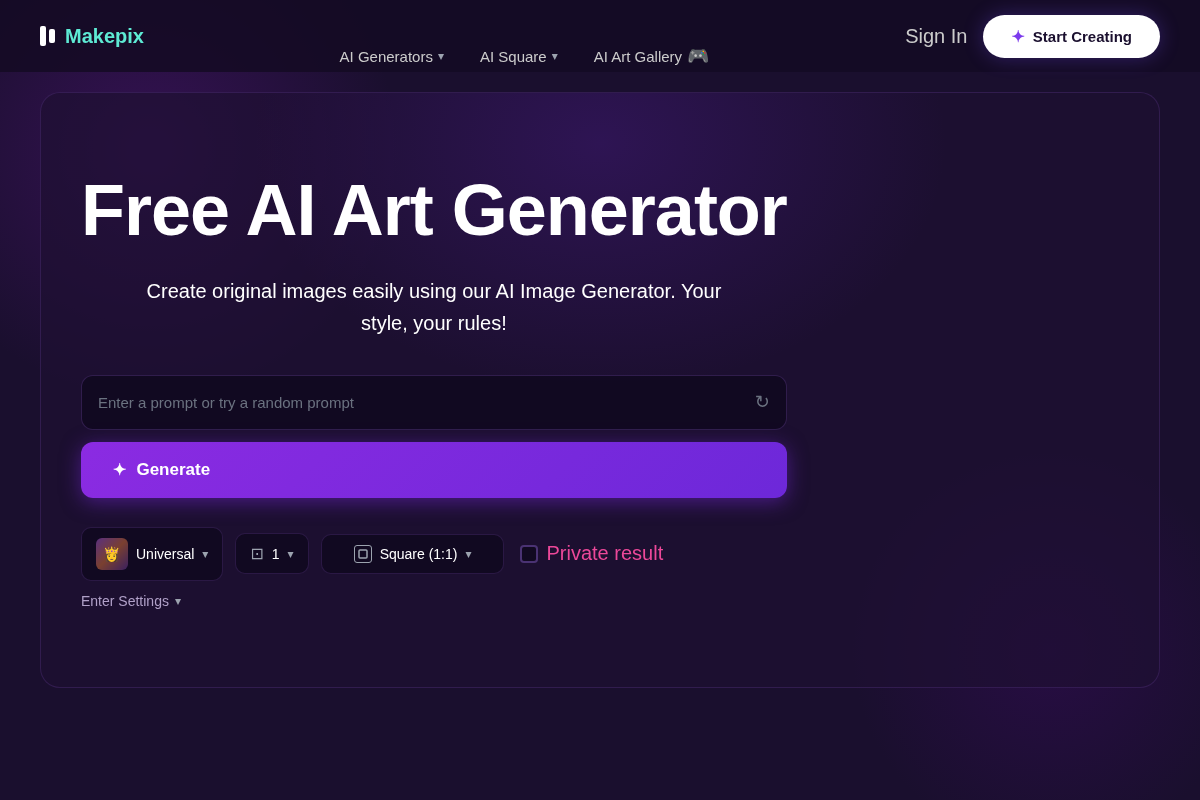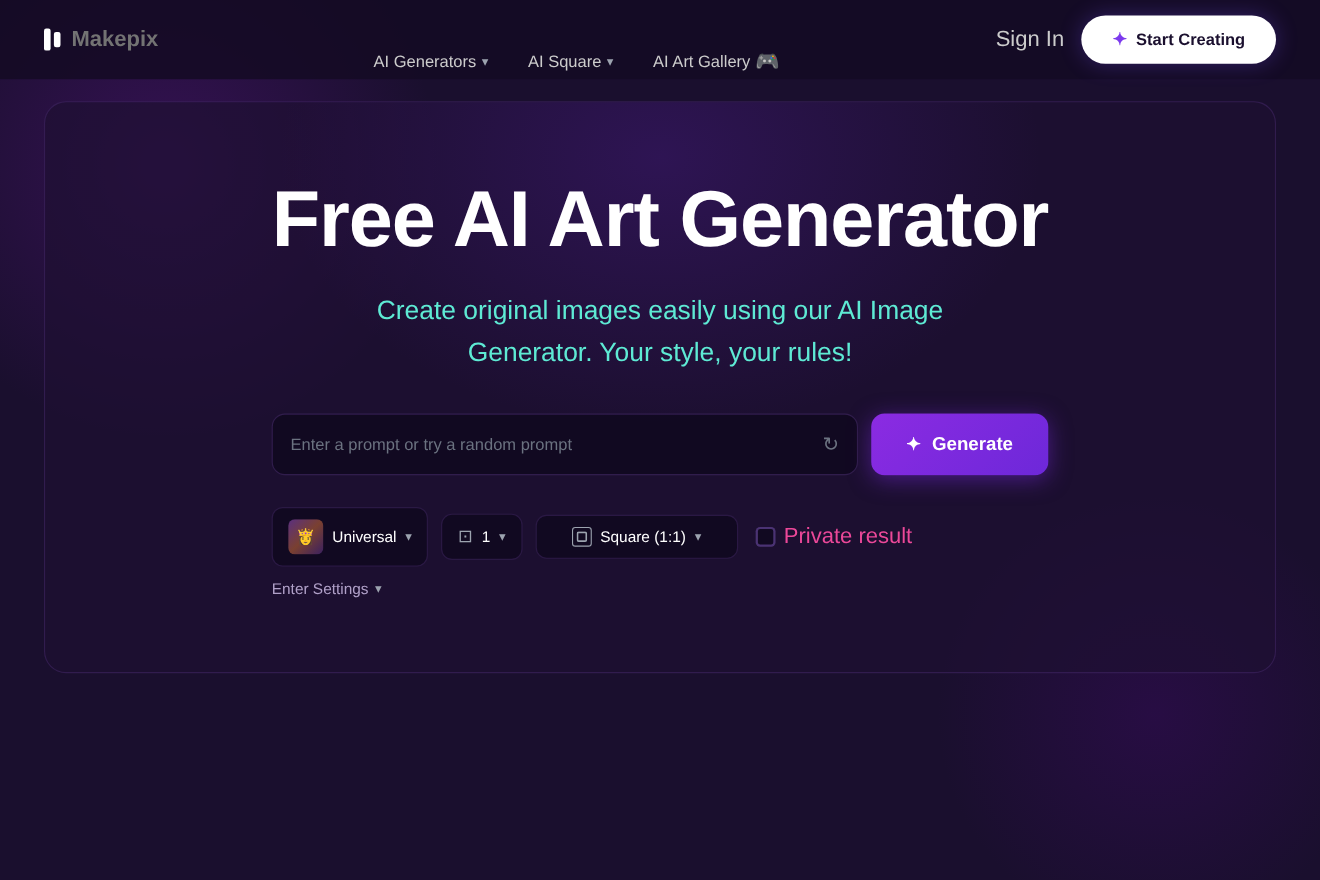--- a/index.html
+++ b/index.html
@@ -49,21 +49,21 @@
       justify-content: space-between;
       padding: 0 40px;
       height: 72px;
       background: rgba(20, 10, 35, 0.85);
     }
 
     .nav-logo {
       display: flex;
       align-items: center;
       gap: 10px;
-      color: #737373;
+      color: #5eead4;
       font-size: 20px;
       font-weight: 700;
       text-decoration: none;
     }
 
     .logo-icon {
       display: flex;
       align-items: center;
       gap: 3px;
     }
@@ -130,24 +130,24 @@
     }
 
     
     .main-container {
       position: relative;
       z-index: 5;
       margin: 20px 40px;
       background: rgba(30, 15, 50, 0.7);
       border: 1px solid rgba(100, 60, 150, 0.3);
       border-radius: 20px;
-      height: 520px;
-      display: flex;
-      align-items: center;
-      justify-content: center;
+      height: 596px;
+      display: flex;
+      align-items: center;
+      justify-content: flex-start;
       overflow: hidden;
     }
 
     .main-container::before {
       content: '';
       position: absolute;
       top: -200px;
       left: 50%;
       transform: translateX(-50%);
       width: 700px;
@@ -167,34 +167,35 @@
     .hero-title {
       font-size: 72px;
       font-weight: 900;
       color: #ffffff;
       line-height: 1.1;
       margin-bottom: 24px;
       letter-spacing: -1px;
     }
 
     .hero-subtitle {
-      font-size: 24px;
-      color: #5eead4;
+      font-size: 20px;
+      color: #ffffff;
       line-height: 1.6;
       margin-bottom: 36px;
       max-width: 580px;
       margin-left: auto;
       margin-right: auto;
     }
 
     
     .prompt-row {
       display: flex;
       gap: 12px;
       margin-bottom: 29px;
+      flex-direction: column;
     }
 
     .prompt-input-wrapper {
       flex: 1;
       position: relative;
       background: rgba(15, 8, 30, 0.8);
       border: 1px solid rgba(80, 50, 120, 0.5);
       border-radius: 12px;
       display: flex;
       align-items: center;

